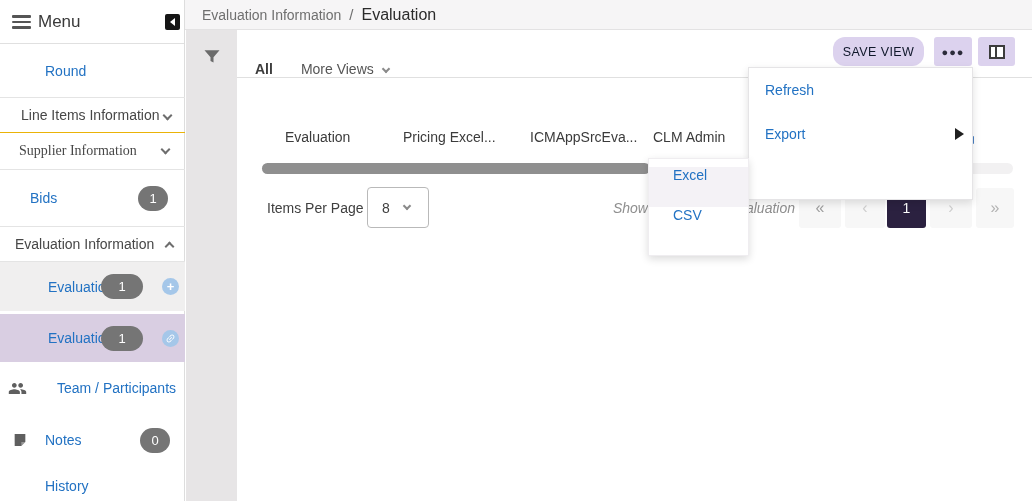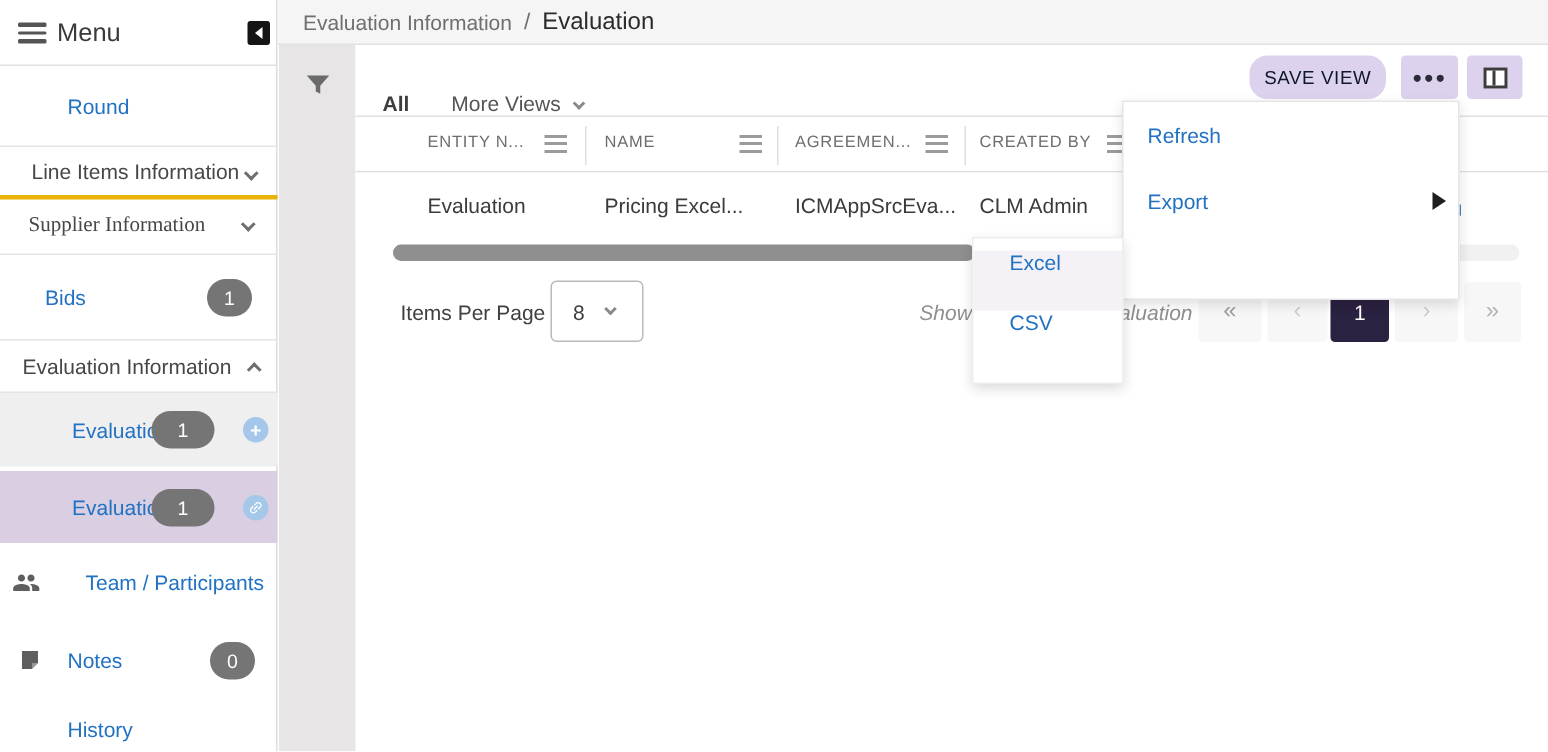--- a/index.html
+++ b/index.html
@@ -98,21 +98,21 @@
       <span class="sb-title">Menu</span>
       <div class="collapse-btn">
         <span class="tri-left"></span>
       </div>
     </div>
 
     <div class="sb-row" style="top:44px;height:54px;padding-left:45px;border-bottom:1px solid #e4e4e4;">
       <span class="sb-link">Round</span>
     </div>
 
-    <div class="sb-row sb-section" style="top:98px;height:35px;padding-left:21px;border-bottom:3px solid #eab308;">
+    <div class="sb-row sb-section" style="top:98px;height:35px;padding-left:21px;border-bottom:1px solid #eab308;">
       <span>Line Items Information</span>
       <span class="chev down" style="position:absolute;right:14px;top:14px;"></span>
     </div>
 
     <div class="sb-row sb-section" style="top:133px;height:37px;padding-left:19px;border-bottom:1px solid #e4e4e4;font-family:Liberation Serif, serif;">
       <span>Supplier Information</span>
       <span class="chev down" style="position:absolute;right:16px;top:13px;"></span>
     </div>
 
     <div class="sb-row" style="top:170px;height:57px;padding-left:30px;border-bottom:1px solid #e4e4e4;">
@@ -180,33 +180,20 @@
       <span>More Views</span>
       <span class="chev down sm"></span>
     </span>
     <button class="tb-btn" id="save-view-btn">SAVE VIEW</button>
     <button class="tb-btn" id="more-actions-btn">●●●</button>
     <button class="tb-btn" id="column-chooser-btn">
       <span class="cols-glyph"></span>
     </button>
   </div>
 
-  <div id="table-header">
-    <span class="th nowrap" style="left:48px;">ENTITY N...</span>
-    <span class="sort-ico" style="left:126px;"></span>
-    <span class="col-sep" style="left:153px;"></span>
-    <span class="th nowrap" style="left:166px;">NAME</span>
-    <span class="sort-ico" style="left:256px;"></span>
-    <span class="col-sep" style="left:281px;"></span>
-    <span class="th nowrap" style="left:293px;">AGREEMEN...</span>
-    <span class="sort-ico" style="left:380px;"></span>
-    <span class="col-sep" style="left:406px;"></span>
-    <span class="th nowrap" style="left:416px;">CREATED BY</span>
-    <span class="sort-ico" style="left:501px;"></span>
-  </div>
 
   <div id="table-row">
     <span class="td nowrap" style="left:48px;">Evaluation</span>
     <span class="td nowrap" style="left:166px;">Pricing Excel...</span>
     <span class="td nowrap" style="left:293px;">ICMAppSrcEva...</span>
     <span class="td nowrap" style="left:416px;">CLM Admin</span>
     <span id="occluded-row-icon"></span>
   </div>
 
   <div id="hscroll-track"></div>

